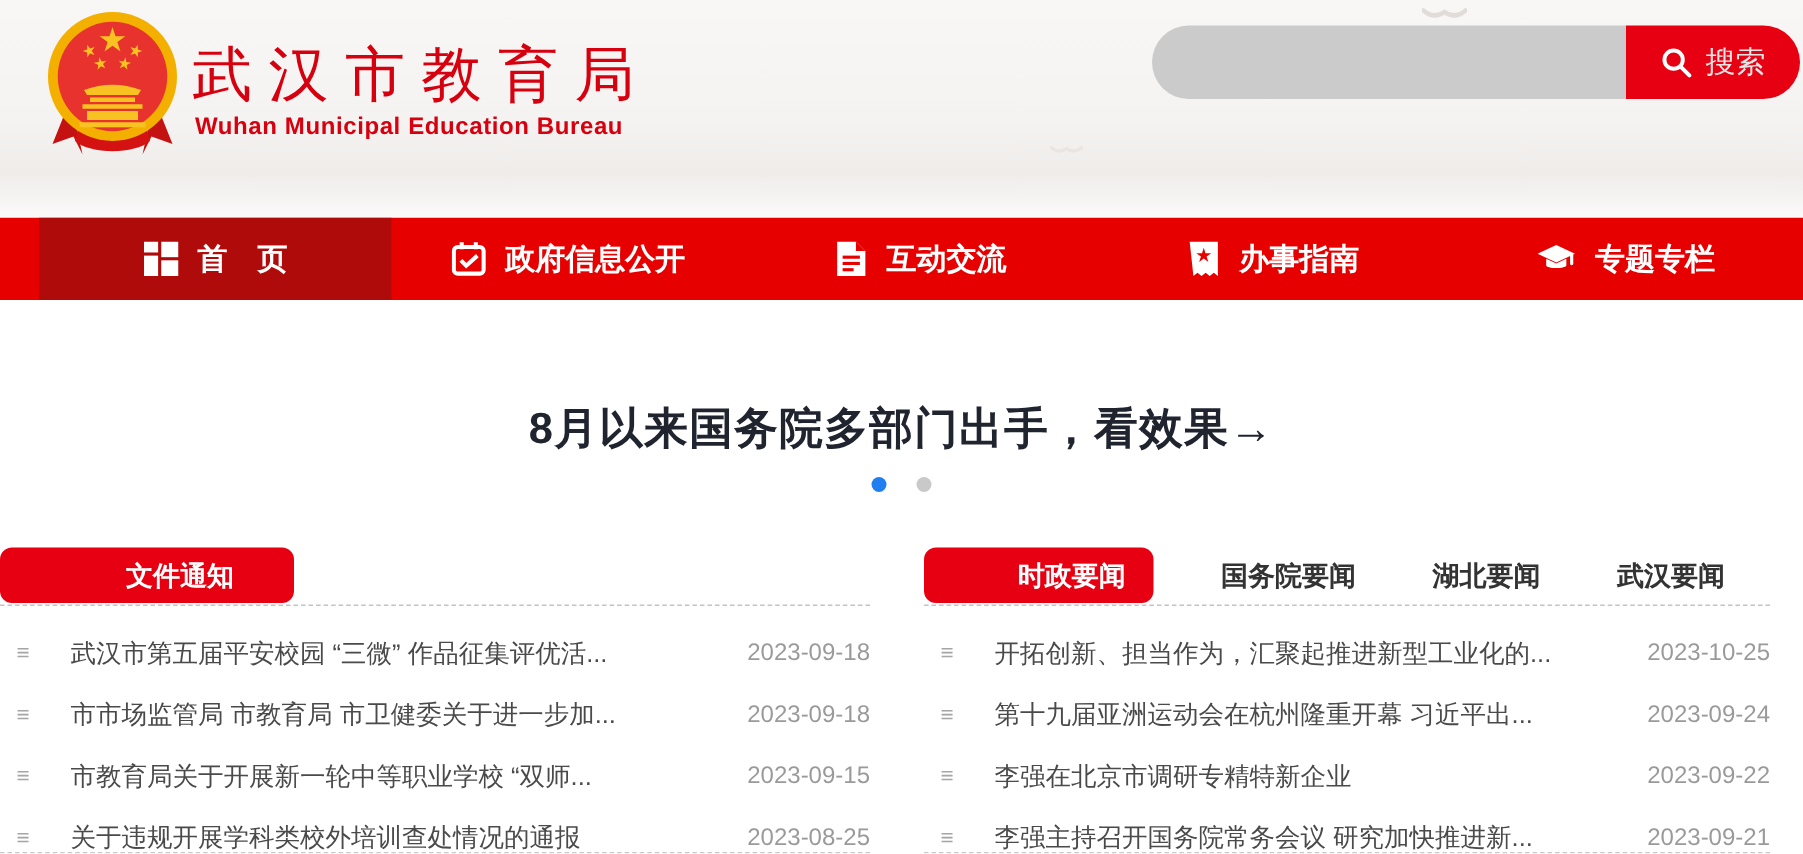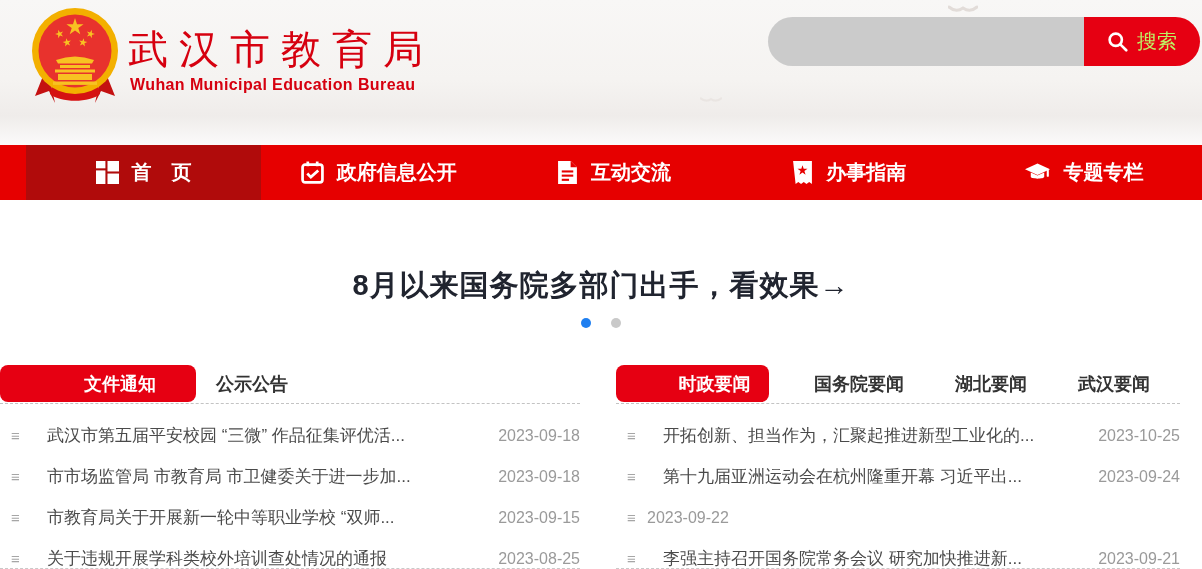--- a/index.html
+++ b/index.html
@@ -13,21 +13,21 @@
   .site-title { position:absolute; left:128px; top:22px; font-size:40px; font-weight:normal;
     color:#d6000f; letter-spacing:11px; white-space:nowrap; }
   .site-subtitle { position:absolute; left:130px; top:70px; font-size:16px; font-weight:bold;
     color:#d6000f; letter-spacing:0.4px;margin-top:6px; }
   .bird { position:absolute; left:948px; top:4px; opacity:.8; }
   .bird2 { position:absolute; left:700px; top:96px; opacity:.5; }
 
   .search-wrap { position:absolute; left:768px; top:17px; width:432px; height:49px; display:flex; }
   .search-input { flex:1; border:none; outline:none; background:#cbcbcb;
     border-radius:25px 0 0 25px; padding:0 18px; font-size:17px; color:#333; }
-  .search-btn { width:116px; border:none; background:#e60012; color:#bef264;
+  .search-btn { width:116px; border:none; background:#e60012; color:#e5e5e5;
     border-radius:0 25px 25px 0; font-size:20px; display:flex; align-items:center;
     justify-content:center; gap:9px; cursor:pointer; font-family:Liberation Serif, serif; }
 
   
   .nav { height:55px; background:#e60000; display:flex; }
   .nav-item { width:240.4px; display:flex; align-items:center; justify-content:center;
     gap:13px; color:#ffffff; font-size:20px; font-weight:bold; cursor:pointer; white-space:pre; }
   .nav-item.active { background:#b00b0b;margin-left:26px; }
 
   
@@ -164,21 +164,20 @@
     <div class="dot active"></div>
     <div class="dot"></div>
   </div>
 </div>
 
 <div class="news">
 
   <div class="col col-left">
     <div class="tabbar">
       <div class="tab active">文件通知</div>
-      <div class="tab plain">公示公告</div>
     </div>
     <div class="list">
       <div class="list-item">
         <span class="burger">≡</span>
         <span class="item-title">武汉市第五届平安校园 “三微” 作品征集评优活...</span>
         <span class="item-date">2023-09-18</span>
       </div>
       <div class="list-item">
         <span class="burger">≡</span>
         <span class="item-title">市市场监管局 市教育局 市卫健委关于进一步加...</span>
@@ -211,20 +210,21 @@
         <span class="item-title">开拓创新、担当作为，汇聚起推进新型工业化的...</span>
         <span class="item-date">2023-10-25</span>
       </div>
       <div class="list-item">
         <span class="burger">≡</span>
         <span class="item-title">第十九届亚洲运动会在杭州隆重开幕 习近平出...</span>
         <span class="item-date">2023-09-24</span>
       </div>
       <div class="list-item">
         <span class="burger">≡</span>
+        <span class="item-title">李强在北京市调研专精特新企业</span>
         <span class="item-date">2023-09-22</span>
       </div>
       <div class="list-item">
         <span class="burger">≡</span>
         <span class="item-title">李强主持召开国务院常务会议 研究加快推进新...</span>
         <span class="item-date">2023-09-21</span>
       </div>
     </div>
     <div class="bottom-dash"></div>
   </div>

